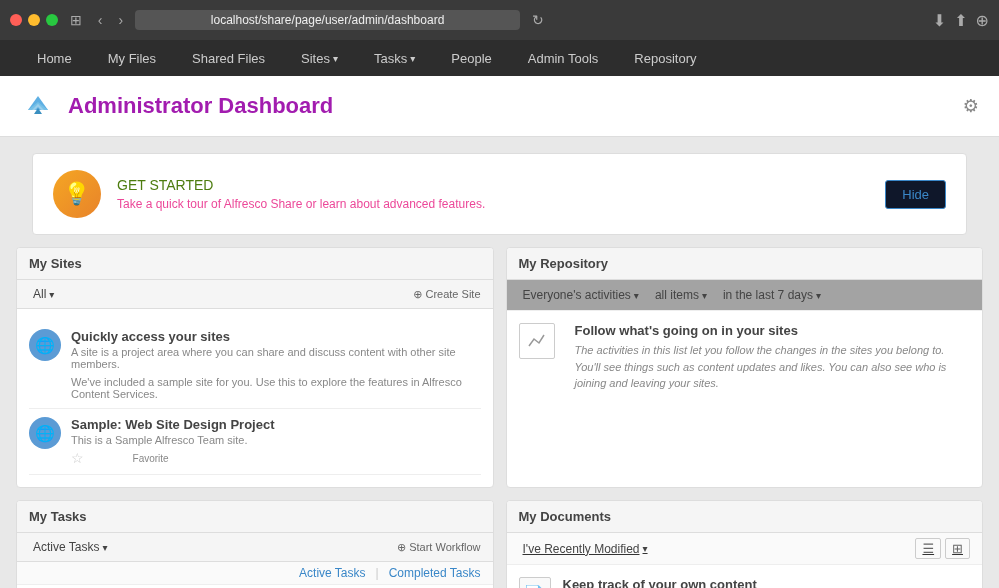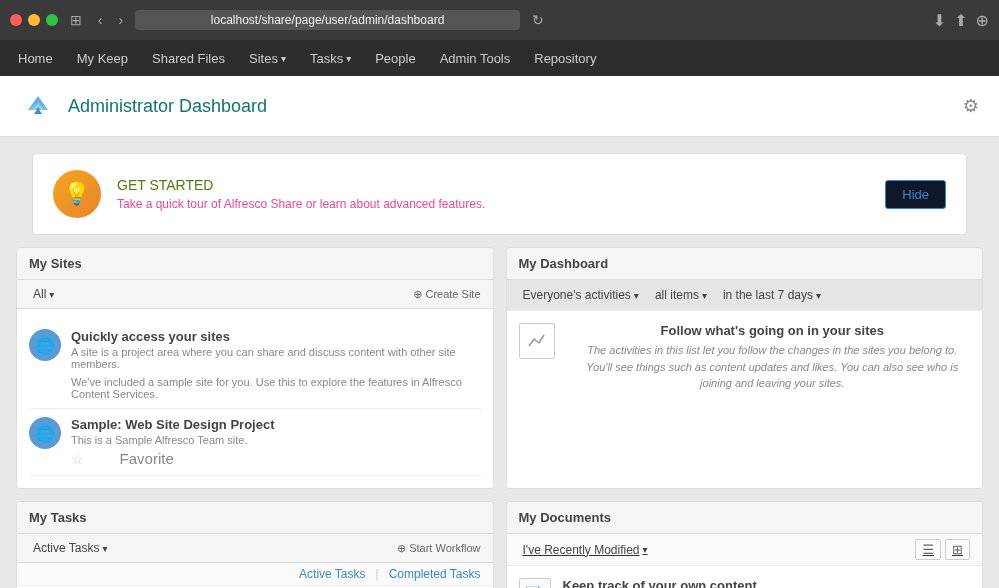--- a/index.html
+++ b/index.html
@@ -10,37 +10,37 @@
     .traffic-lights { display: flex; gap: 6px; align-items: center; }
     .traffic-light { width: 12px; height: 12px; border-radius: 50%; }
     .tl-red { background: #ff5f57; }
     .tl-yellow { background: #febc2e; }
     .tl-green { background: #28c840; }
     .browser-btn { background: none; border: none; color: #aaa; font-size: 14px; cursor: pointer; padding: 2px 4px; }
     .url-bar { flex: 1; background: #555; border-radius: 4px; padding: 3px 8px; color: #eee; font-size: 12px; text-align: center; }
     .browser-action-btn { background: none; border: none; color: #aaa; cursor: pointer; font-size: 16px; }
 
     
-    .navbar { background: #2d2d2d; display: flex; align-items: center; padding: 0 6px; height: 36px; gap: 0; }
+    .navbar { background: #2d2d2d; display: flex; align-items: center; padding: 0 25px; height: 36px; gap: 12px; }
     .nav-item { color: #ccc; padding: 8px 12px; font-size: 13px; cursor: pointer; white-space: nowrap; text-decoration: none; display: flex; align-items: center; gap: 3px; }
     .nav-item.has-dropdown::after { content: ' ▾'; font-size: 10px; }
     .nav-spacer { flex: 1; }
     .nav-right { display: flex; align-items: center; gap: 8px; }
     .nav-user { color: #ccc; font-size: 13px; cursor: pointer; display: flex; align-items: center; gap: 3px; }
     .nav-user::after { content: ' ▾'; font-size: 10px; }
     .search-bar { display: flex; align-items: center; background: #444; border-radius: 12px; padding: 3px 8px; gap: 4px; }
     .search-bar input { background: none; border: none; color: #ccc; font-size: 12px; width: 160px; outline: none; }
     .search-bar input::placeholder { color: #888; }
     .search-close { color: #888; cursor: pointer; font-size: 12px; }
 
     
     .page-header { background: #fff; padding: 12px 20px; display: flex; align-items: center; justify-content: space-between; border-bottom: 1px solid #ddd; }
     .page-header-left { display: flex; align-items: center; gap: 12px; }
     .alfresco-logo { width: 36px; height: 36px; }
-    .page-title { font-size: 18px; font-weight: 400; color: #0f766e; }
+    .page-title { font-size: 22px; font-weight: 700; color: #a21caf; }
     .settings-icon { color: #888; font-size: 18px; cursor: pointer; }
 
     
     .get-started-banner { background: #fff; border: 1px solid #ddd; border-radius: 4px; padding: 16px 20px; display: flex; align-items: center; gap: 16px; margin: 8px 16px 4px 16px; }
     .banner-icon { width: 48px; height: 48px; border-radius: 50%; background: linear-gradient(135deg, #f5a623, #e8832a); display: flex; align-items: center; justify-content: center; font-size: 22px; flex-shrink: 0; }
     .banner-text { flex: 1; }
     .banner-title { color: #4d7c0f; font-weight: normal; font-size: 14px; margin-bottom: 4px; }
     .banner-subtitle { color: #ec4899; font-size: 12px; }
     .hide-btn { border: 1px solid #3a87c8; color: #3a87c8; background: #0f172a; padding: 6px 16px; border-radius: 3px; cursor: pointer; font-size: 13px; white-space: nowrap; }
 
@@ -51,26 +51,26 @@
     .dashlet-body { padding: 12px; }
     .dropdown-btn { background: none; border: none; color: #444; font-size: 12px; cursor: pointer; display: flex; align-items: center; gap: 3px; padding: 2px 4px; }
     .dropdown-btn::after { content: ' ▾'; font-size: 10px; }
     .dashlet-action { color: #666; font-size: 11px; cursor: pointer; margin-left: auto; display: flex; align-items: center; gap: 3px; }
 
     
     .site-item { display: flex; align-items: flex-start; gap: 10px; padding: 8px 0; border-bottom: 1px solid #eee; }
     .site-name { font-weight: 600; color: #444; font-size: 13px; margin-bottom: 2px; }
     .site-desc { color: #888; font-size: 11px; }
     .star-icon { color: #ccc; font-size: 14px; cursor: pointer; }
-    .favorite-text { color: #888; font-size: 15px; margin-left: 0; padding-left: 36px; }
+    .favorite-text { color: #888; font-size: 10px; margin-left: 13px; padding-left: 36px; }
     .site-content { flex: 1; }
 
     
-    .activity-filter { display: flex; align-items: center; gap: 8px; padding: 6px 12px; border-bottom: 1px solid #eee; background: #e5e5e5; flex-wrap: wrap; }
-    .activity-empty { display: flex; align-items: flex-start; gap: 20px; padding: 12px; text-align: center; }
+    .activity-filter { display: flex; align-items: center; gap: 8px; padding: 6px 12px; border-bottom: 1px solid #eee; background: #a3a3a3; flex-wrap: wrap; }
+    .activity-empty { display: flex; align-items: flex-start; gap: 20px; padding: 12px; }
     .activity-chart-icon { width: 36px; height: 36px; border: 1px solid #ccc; border-radius: 2px; display: flex; align-items: center; justify-content: center; color: #999; font-size: 18px; flex-shrink: 0; }
     .activity-title { font-weight: 600; color: #444; margin-bottom: 4px; font-size: 13px; }
     .activity-desc { color: #888; font-size: 11px; line-height: 1.5; font-style: italic; }
 
     
     .tasks-subtoolbar { display: flex; align-items: center; justify-content: flex-end; padding: 4px 12px; border-bottom: 1px solid #eee; background: #fafafa; font-size: 12px; color: #555; gap: 8px; }
     .tasks-link { color: #3a87c8; cursor: pointer; font-size: 12px; }
     .task-item { display: flex; align-items: flex-start; gap: 10px; padding: 8px 12px; }
 
     
@@ -105,21 +105,21 @@
   <div class="url-bar">localhost/share/page/user/admin/dashboard</div>
   <button class="browser-btn">↻</button>
   <div style="flex:1"></div>
   <button class="browser-action-btn">⬇</button>
   <button class="browser-action-btn">⬆</button>
   <button class="browser-action-btn">⊕</button>
 </div>
 
 <div class="navbar">
   <a class="nav-item">Home</a>
-  <a class="nav-item">My Keep</a>
+  <a class="nav-item">My Files</a>
   <a class="nav-item">Shared Files</a>
   <a class="nav-item has-dropdown">Sites</a>
   <a class="nav-item has-dropdown">Tasks</a>
   <a class="nav-item">People</a>
   <a class="nav-item">Admin Tools</a>
   <a class="nav-item">Repository</a>
   <div class="nav-spacer"></div>
 </div>
 
 <div class="page-header">
@@ -181,21 +181,21 @@
                 <span class="star-icon">☆</span>
                 <span class="favorite-text">Favorite</span>
               </div>
             </div>
           </div>
         </div>
       </div>
     </div>
 
     <div class="dashlet">
-      <div class="dashlet-header">My Dashboard</div>
+      <div class="dashlet-header">My Repository</div>
       <div class="activity-filter">
         <button class="dropdown-btn">Everyone's activities</button>
         <button class="dropdown-btn">all items</button>
         <button class="dropdown-btn">in the last 7 days</button>
       </div>
       <div class="activity-empty">
         <div class="activity-chart-icon">
           <svg width="20" height="20" viewBox="0 0 20 20">
             <polyline points="2,15 7,8 12,12 17,4" fill="none" stroke="#999" stroke-width="1.5"></polyline>
           </svg>

